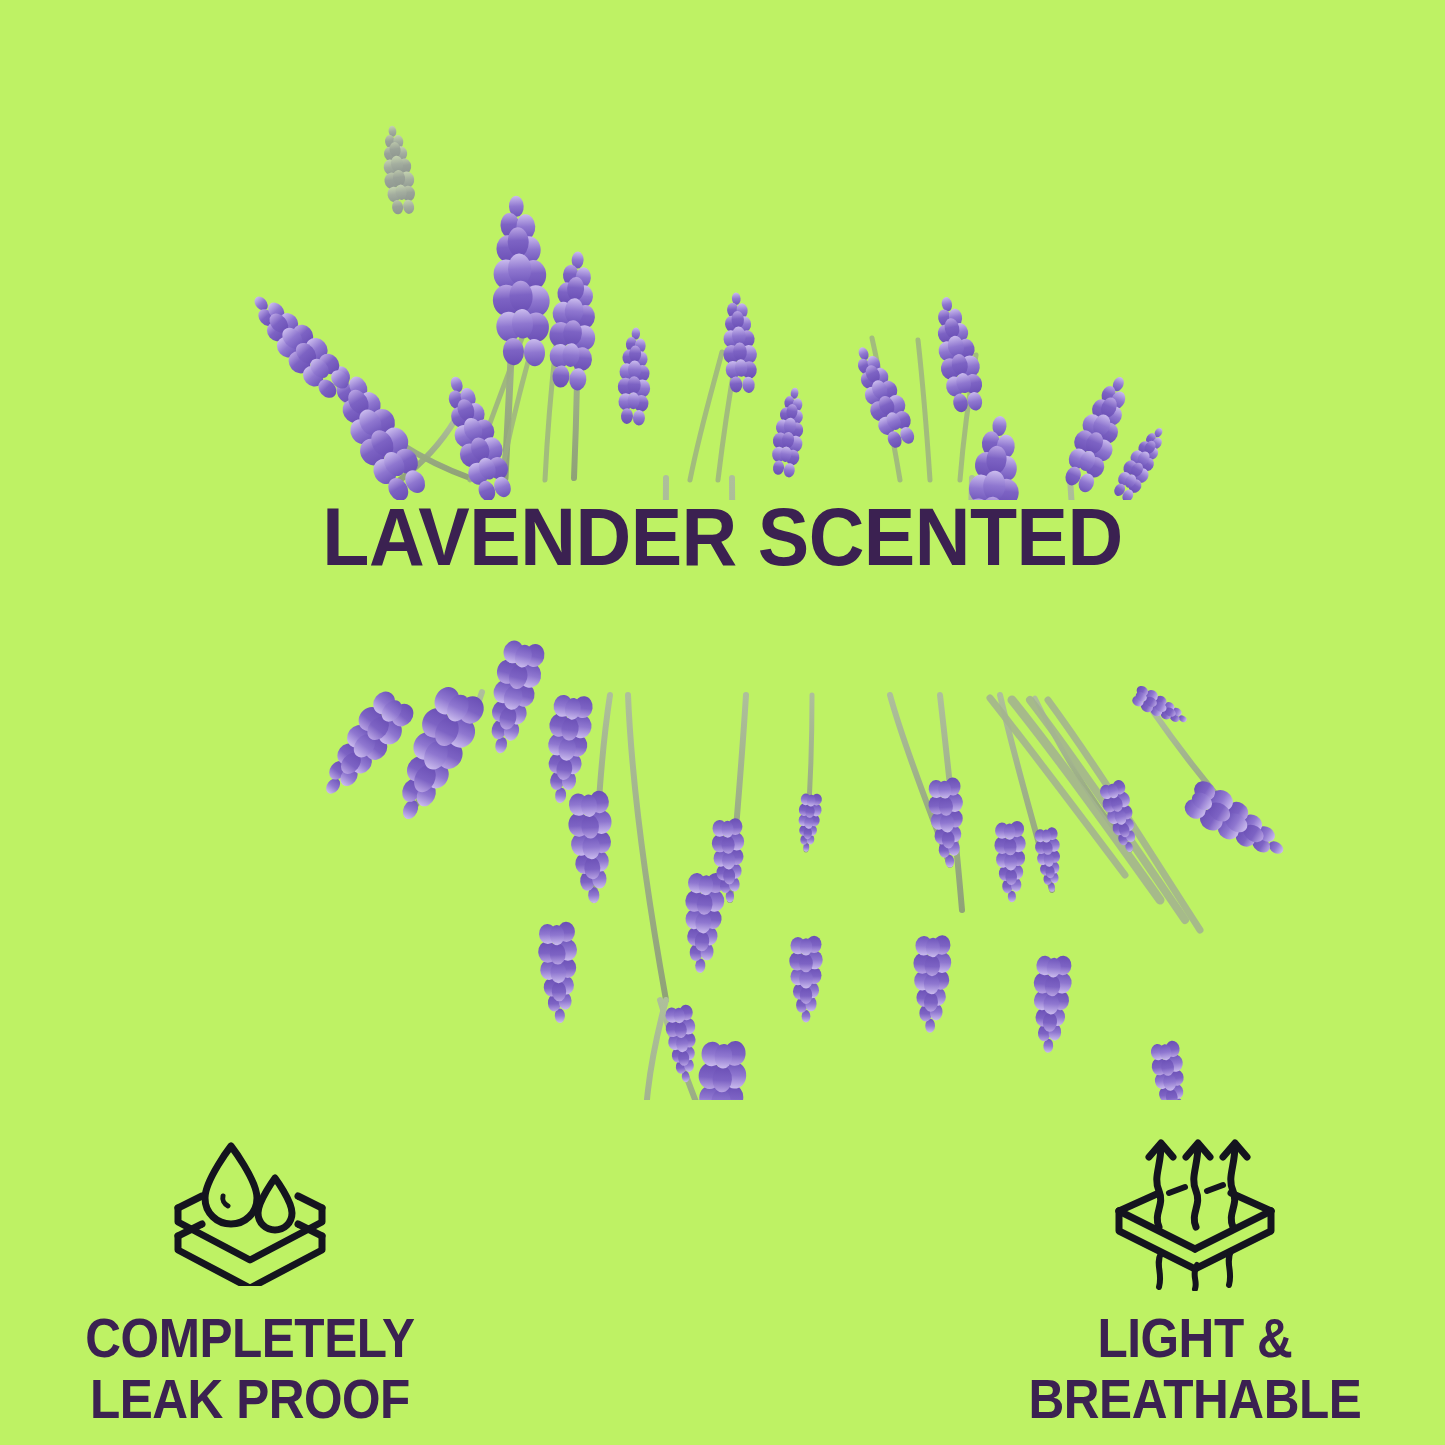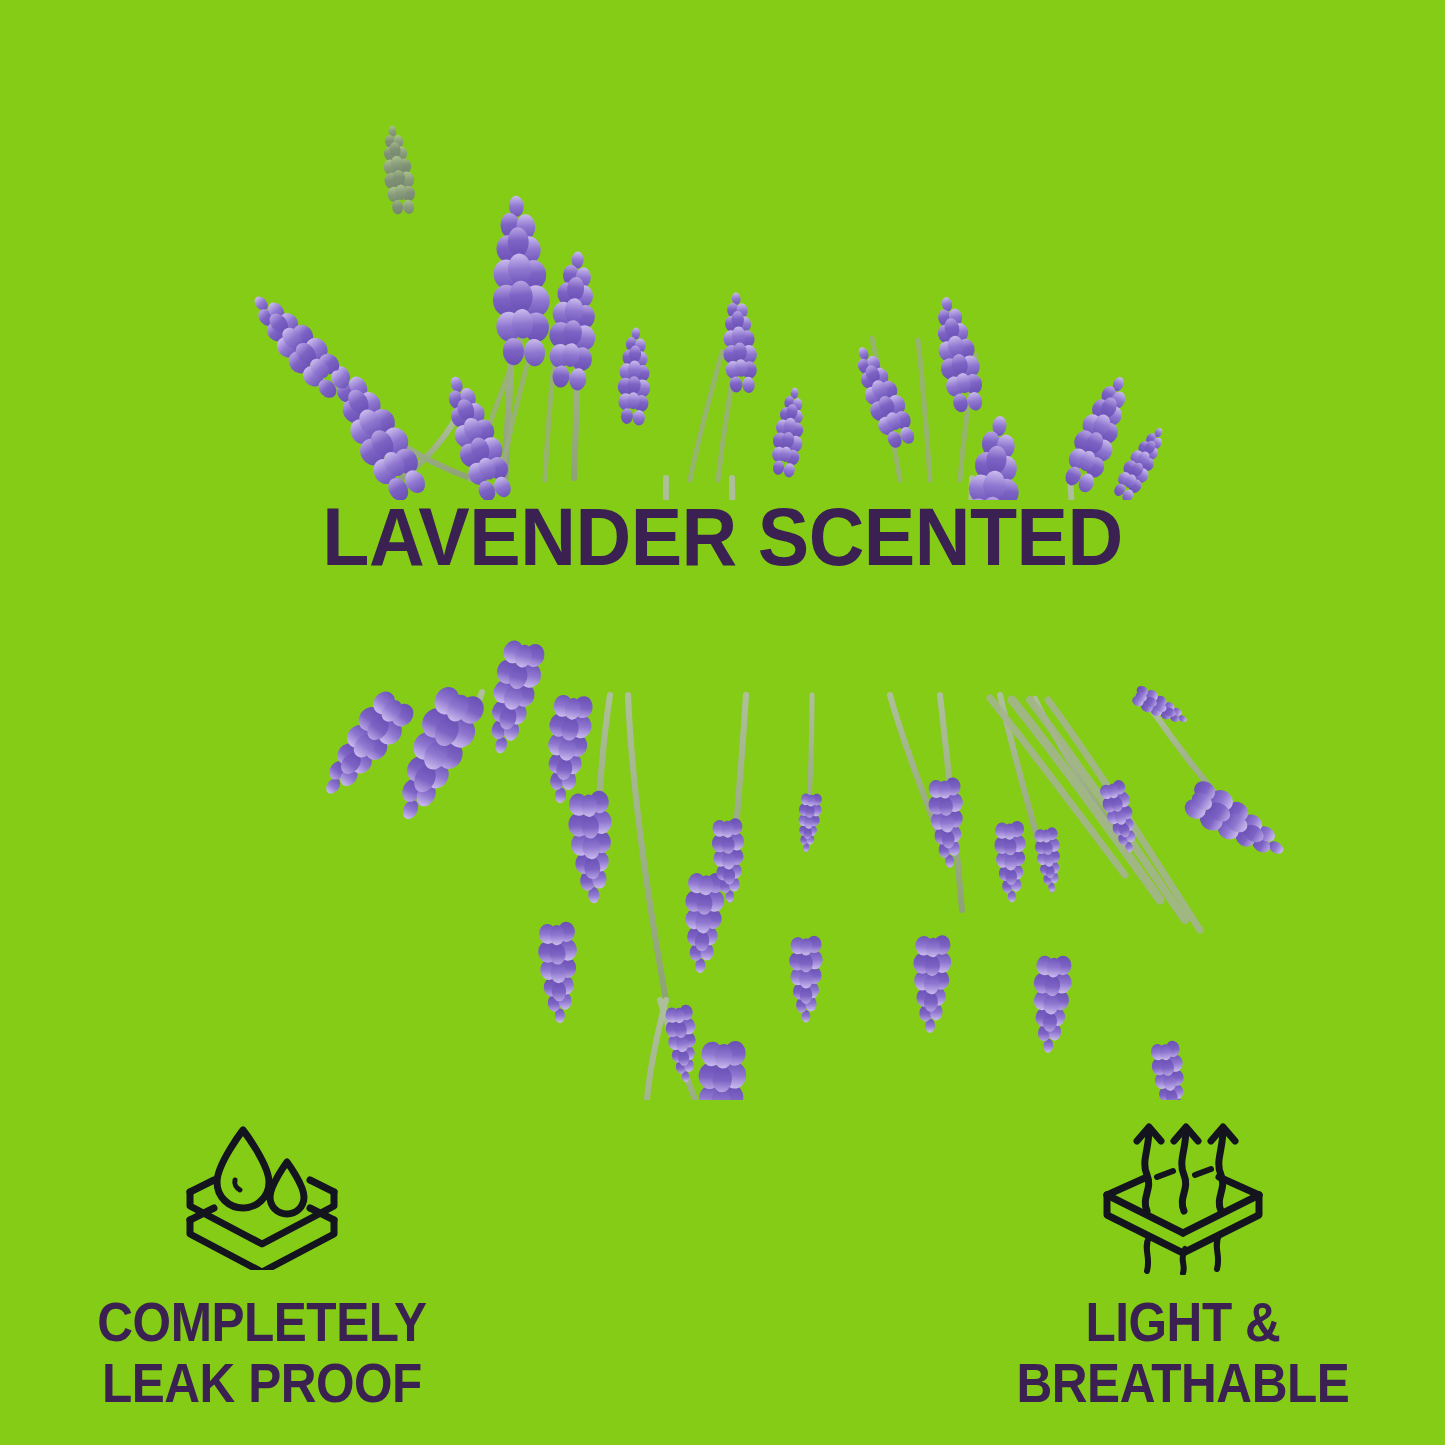--- a/index.html
+++ b/index.html
@@ -7,21 +7,21 @@
     padding: 0;
     background: #efe5f3;
   }
   body {
     font-family: "Liberation Sans", sans-serif;
   }
   #page {
     position: relative;
     width: 1445px;
     height: 1445px;
-    background: #84cc16;
+    background: #bef264;
     overflow: hidden;
   }
 
   
   .floral-band {
     position: absolute;
     left: 0;
     width: 1445px;
     pointer-events: none;
   }
@@ -47,23 +47,23 @@
   }
 
   
   #features {
     position: absolute;
     left: 0;
     top: 1120px;
     width: 1445px;
     height: 310px;
     display: flex;
-    align-items: flex-start;
+    align-items: flex-end;
     justify-content: space-between;
-    padding: 0 42px;
+    padding: 0 30px;
     box-sizing: border-box;
   }
   .feature {
     width: 440px;
     display: flex;
     flex-direction: column;
     align-items: center;
   }
   .feature-icon {
     height: 150px;

